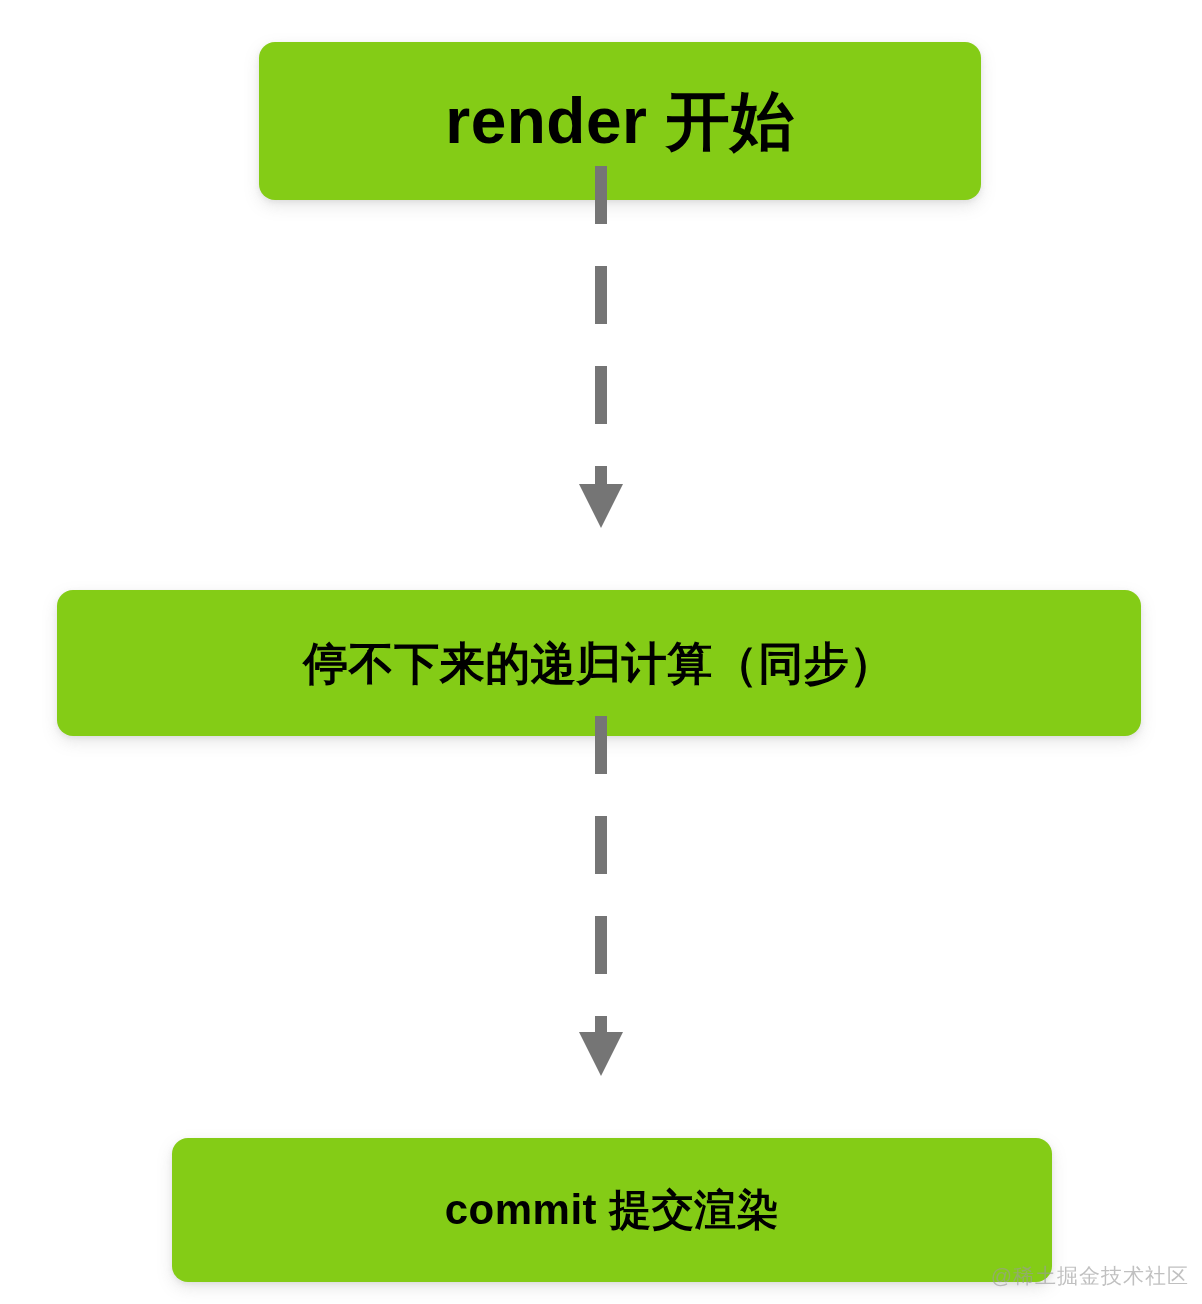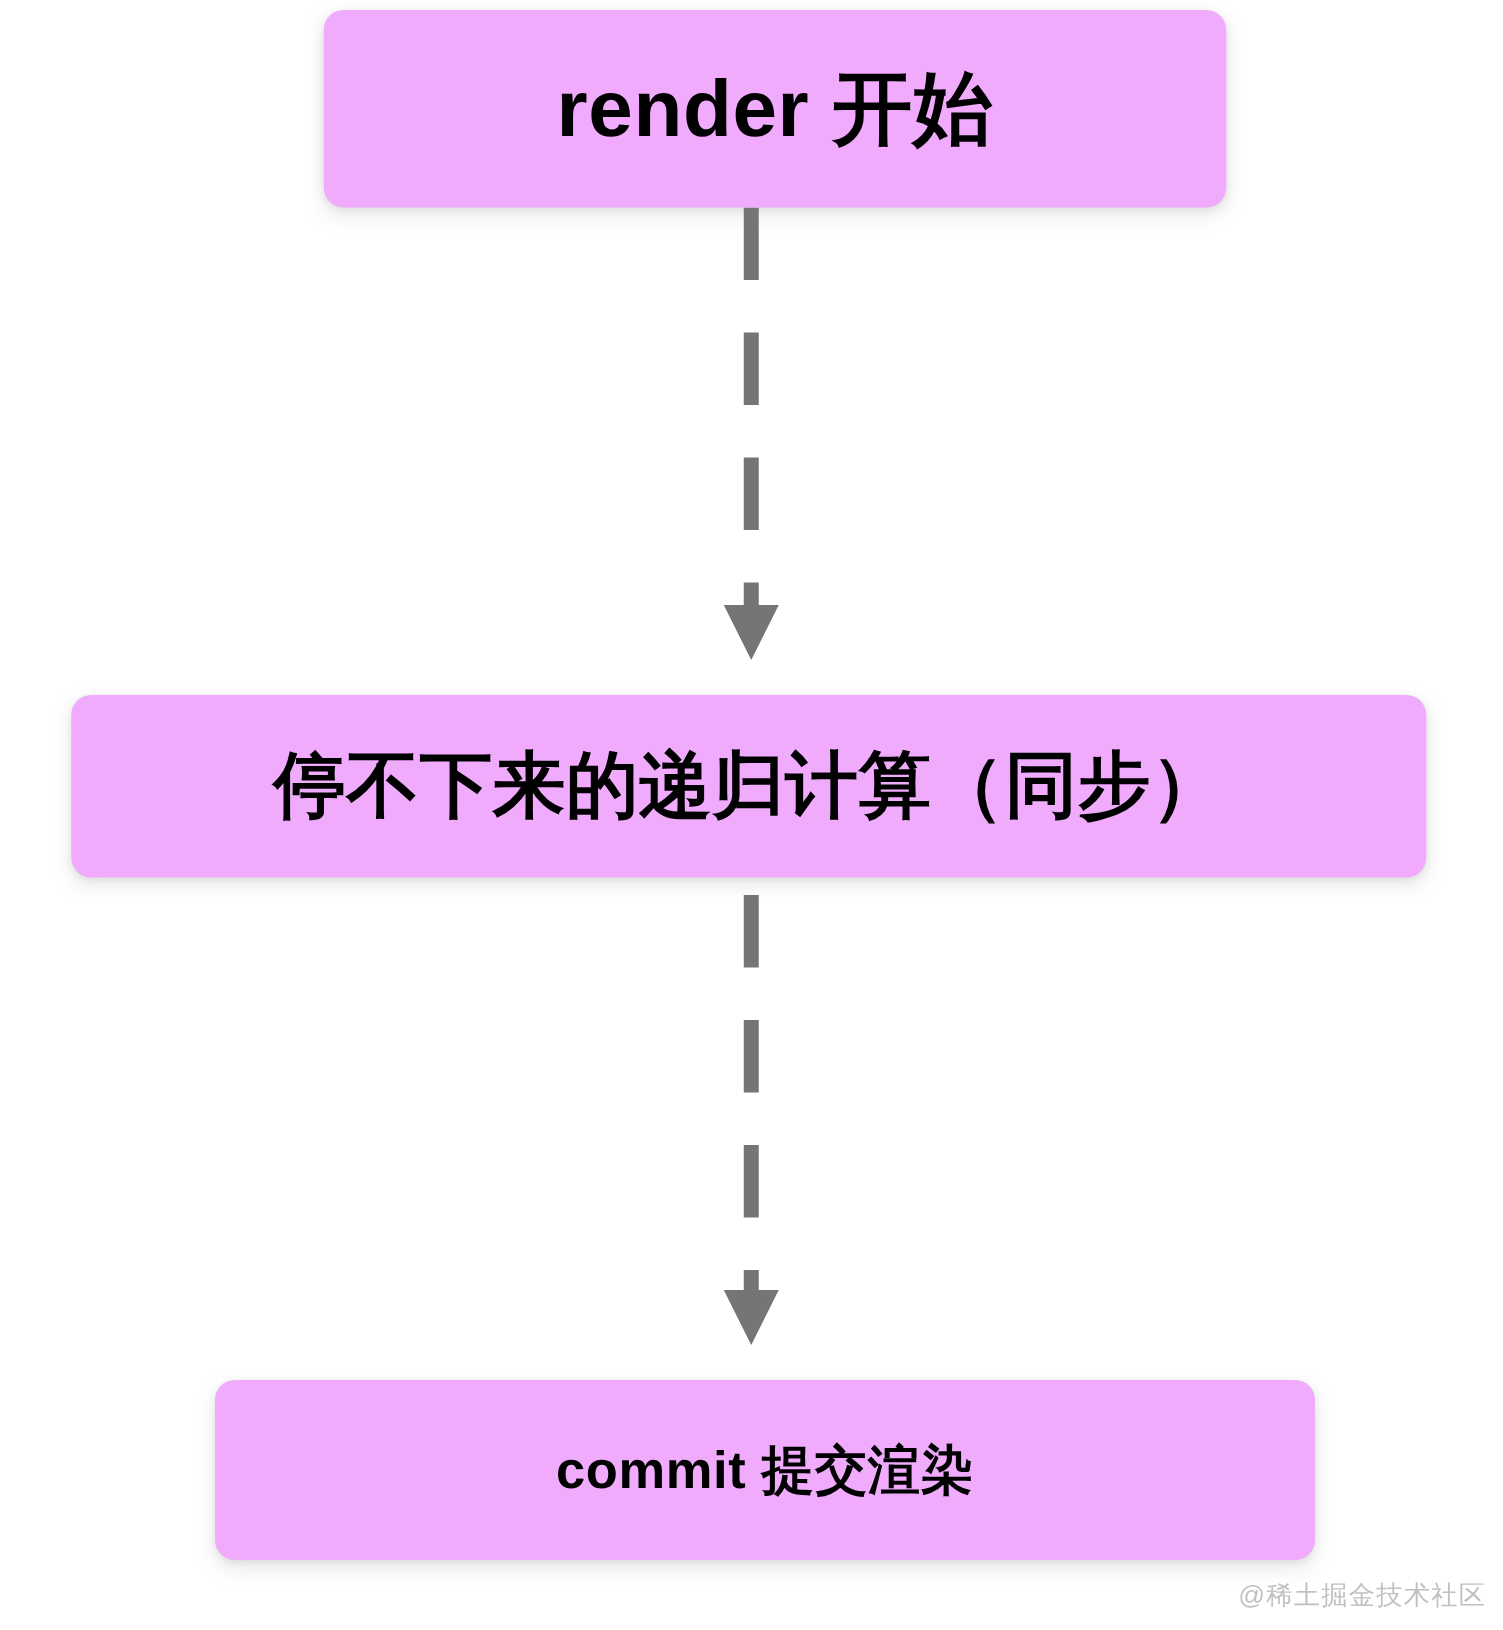--- a/index.html
+++ b/index.html
@@ -17,25 +17,26 @@
     background: #ffffff;
     overflow: hidden;
   }
 
   
   .node {
     position: absolute;
     display: flex;
     align-items: center;
     justify-content: center;
-    background: #f0abfc;
+    background: #84cc16;
     border-radius: 16px;
     box-shadow: 0 6px 16px rgba(120, 120, 120, 0.18),
                 0 2px 5px rgba(120, 120, 120, 0.12);
     box-sizing: border-box;
+    margin-top: 34px;
   }
   .node-label {
     color: #000000;
     font-weight: bold;
     line-height: 1;
     white-space: nowrap;
     letter-spacing: 0.5px;
   }
 
   #node-render {
@@ -45,21 +46,21 @@
     height: 158px;
   }
   #node-render .node-label { font-size: 64px; }
 
   #node-recursion {
     left: 57px;
     top: 556px;
     width: 1084px;
     height: 146px;
   }
-  #node-recursion .node-label { font-size: 58px; text-align: center; }
+  #node-recursion .node-label { font-size: 45px; text-align: center; }
 
   #node-commit {
     left: 172px;
     top: 1104px;
     width: 880px;
     height: 144px;
   }
   #node-commit .node-label { font-size: 42px; }
 
   

